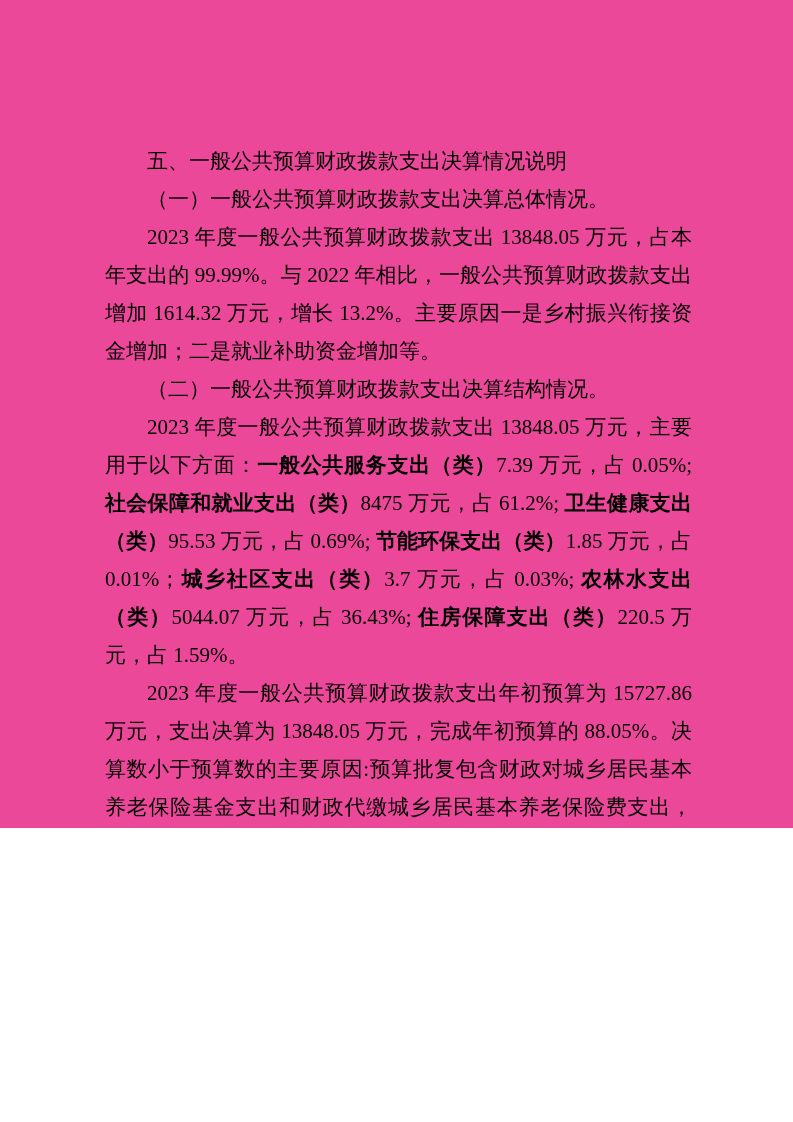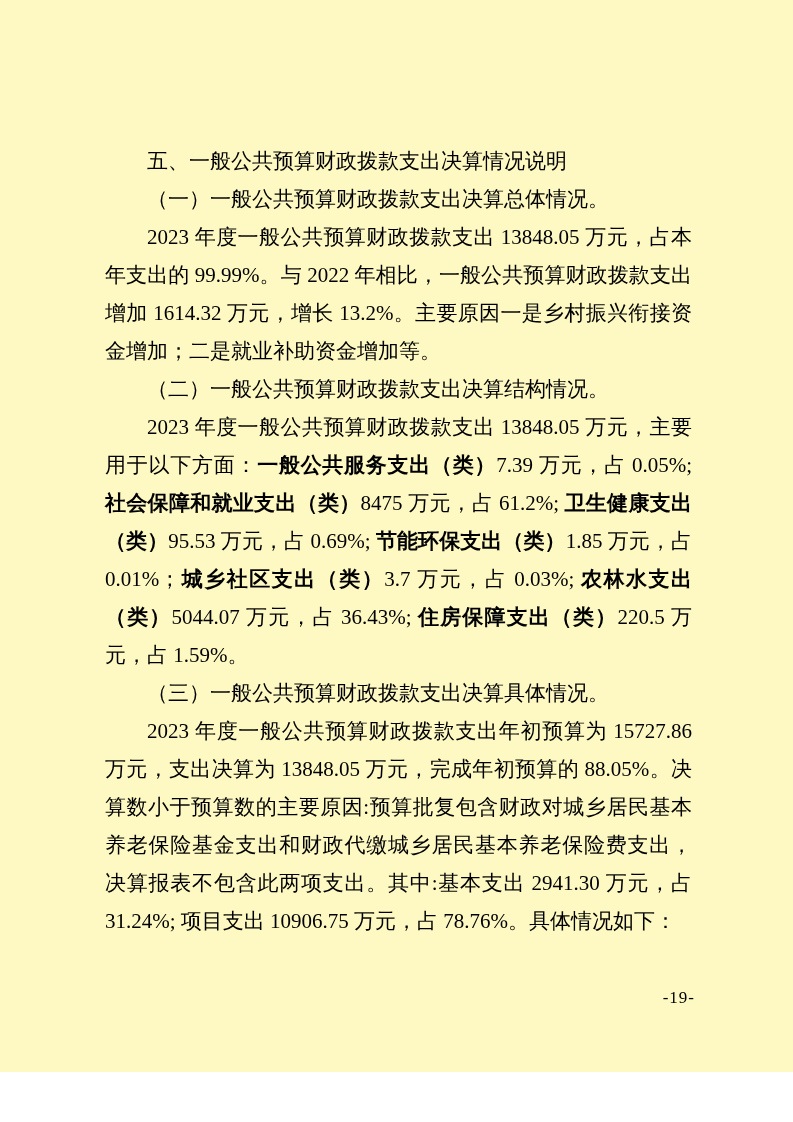--- a/index.html
+++ b/index.html
@@ -4,22 +4,22 @@
   <title>Document</title>
   <style>
     html, body {
       margin: 0;
       padding: 0;
       background: #ffffff;
     }
     .page {
       position: relative;
       width: 793px;
-      height: 1072px;
-      background: #fef9c3;
+      height: 828px;
+      background: #ec4899;
       overflow: hidden;
       box-sizing: border-box;
       color: #000000;
     }
     .content {
       position: absolute;
       top: 142px;
       left: 105px;
       width: 587px;
       font-family: "Liberation Serif", "DejaVu Serif", serif;
@@ -63,21 +63,20 @@
     <h2 class="h">五、一般公共预算财政拨款支出决算情况说明</h2>
 
     <h3 class="h">（一）一般公共预算财政拨款支出决算总体情况。</h3>
 
     <p>2023 年度一般公共预算财政拨款支出 13848.05 万元，占本年支出的 99.99%。与 2022 年相比，一般公共预算财政拨款支出增加 1614.32 万元，增长 13.2%。主要原因一是乡村振兴衔接资金增加；二是就业补助资金增加等。</p>
 
     <h3 class="h">（二）一般公共预算财政拨款支出决算结构情况。</h3>
 
     <p><span>2023 年度一般公共预算财政拨款支出 13848.05 万元，主要用于以下方面：</span><span class="b">一般公共服务支出（类）</span><span>7.39 万元，占 0.05%;</span><span class="b">社会保障和就业支出（类）</span><span>8475 万元，占 61.2%; </span><span class="b">卫生健康支出（类）</span><span>95.53 万元，占 0.69%; </span><span class="b">节能环保支出（类）</span><span>1.85 万元，占 0.01%；</span><span class="b">城乡社区支出（类）</span><span>3.7 万元，占 0.03%; </span><span class="b">农林水支出（类）</span><span>5044.07 万元，占 36.43%; </span><span class="b">住房保障支出（类）</span><span>220.5 万元，占 1.59%。</span></p>
 
-    <h3 class="h">（三）一般公共预算财政拨款支出决算具体情况。</h3>
 
     <p>2023 年度一般公共预算财政拨款支出年初预算为 15727.86 万元，支出决算为 13848.05 万元，完成年初预算的 88.05%。决算数小于预算数的主要原因:预算批复包含财政对城乡居民基本养老保险基金支出和财政代缴城乡居民基本养老保险费支出，决算报表不包含此两项支出。其中:基本支出 2941.30 万元，占 31.24%; 项目支出 10906.75 万元，占 78.76%。具体情况如下：</p>
 
 
 
   </div>
 
   <div class="page-number">-19-</div>
 </div>
 

